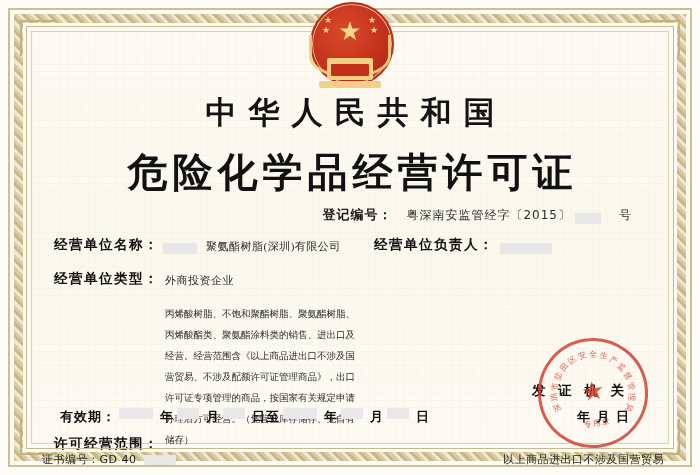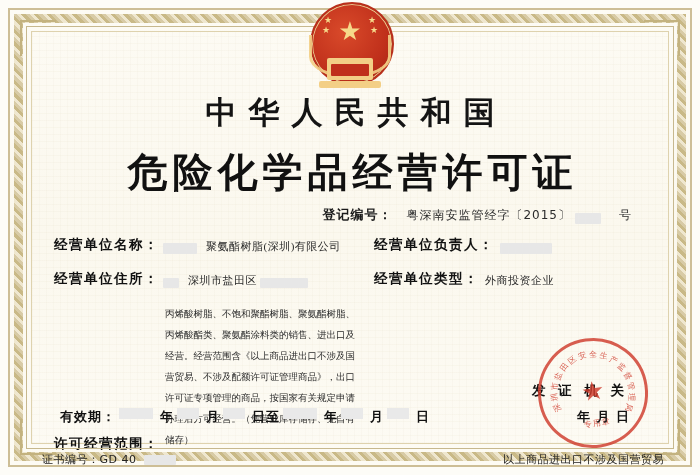--- a/index.html
+++ b/index.html
@@ -410,26 +410,20 @@
         <span class="redacted" style="width:34px;height:11px;margin:3px 3px 0 4px;"></span>
         <span class="fvalue">聚氨酯树脂(深圳)有限公司</span>
       </div>
       <div class="col right">
         <span class="flabel">经营单位负责人：</span>
         <span class="redacted" style="width:52px;height:11px;margin:3px 0 0 6px;"></span>
       </div>
     </div>
 
     <div class="row">
-      <div class="col left">
-        <span class="flabel">经营单位住所：</span>
-        <span class="redacted" style="width:16px;height:10px;margin:3px 3px 0 4px;"></span>
-        <span class="fvalue">深圳市盐田区</span>
-        <span class="redacted" style="width:48px;height:10px;margin:3px 0 0 3px;"></span>
-      </div>
       <div class="col right">
         <span class="flabel">经营单位类型：</span>
         <span class="fvalue">外商投资企业</span>
       </div>
     </div>
 
     <div class="row">
       <div class="col left scope-col">
         <span class="flabel">许可经营范围：</span>
         <span class="fvalue small">丙烯酸树脂、不饱和聚酯树脂、聚氨酯树脂、丙烯酸酯类、聚氨酯涂料类的销售、进出口及经营。经营范围含《以上商品进出口不涉及国营贸易、不涉及配额许可证管理商品》，出口许可证专项管理的商品，按国家有关规定申请办理后方可经营。（凭营业库存储存、无自有储存）</span>

